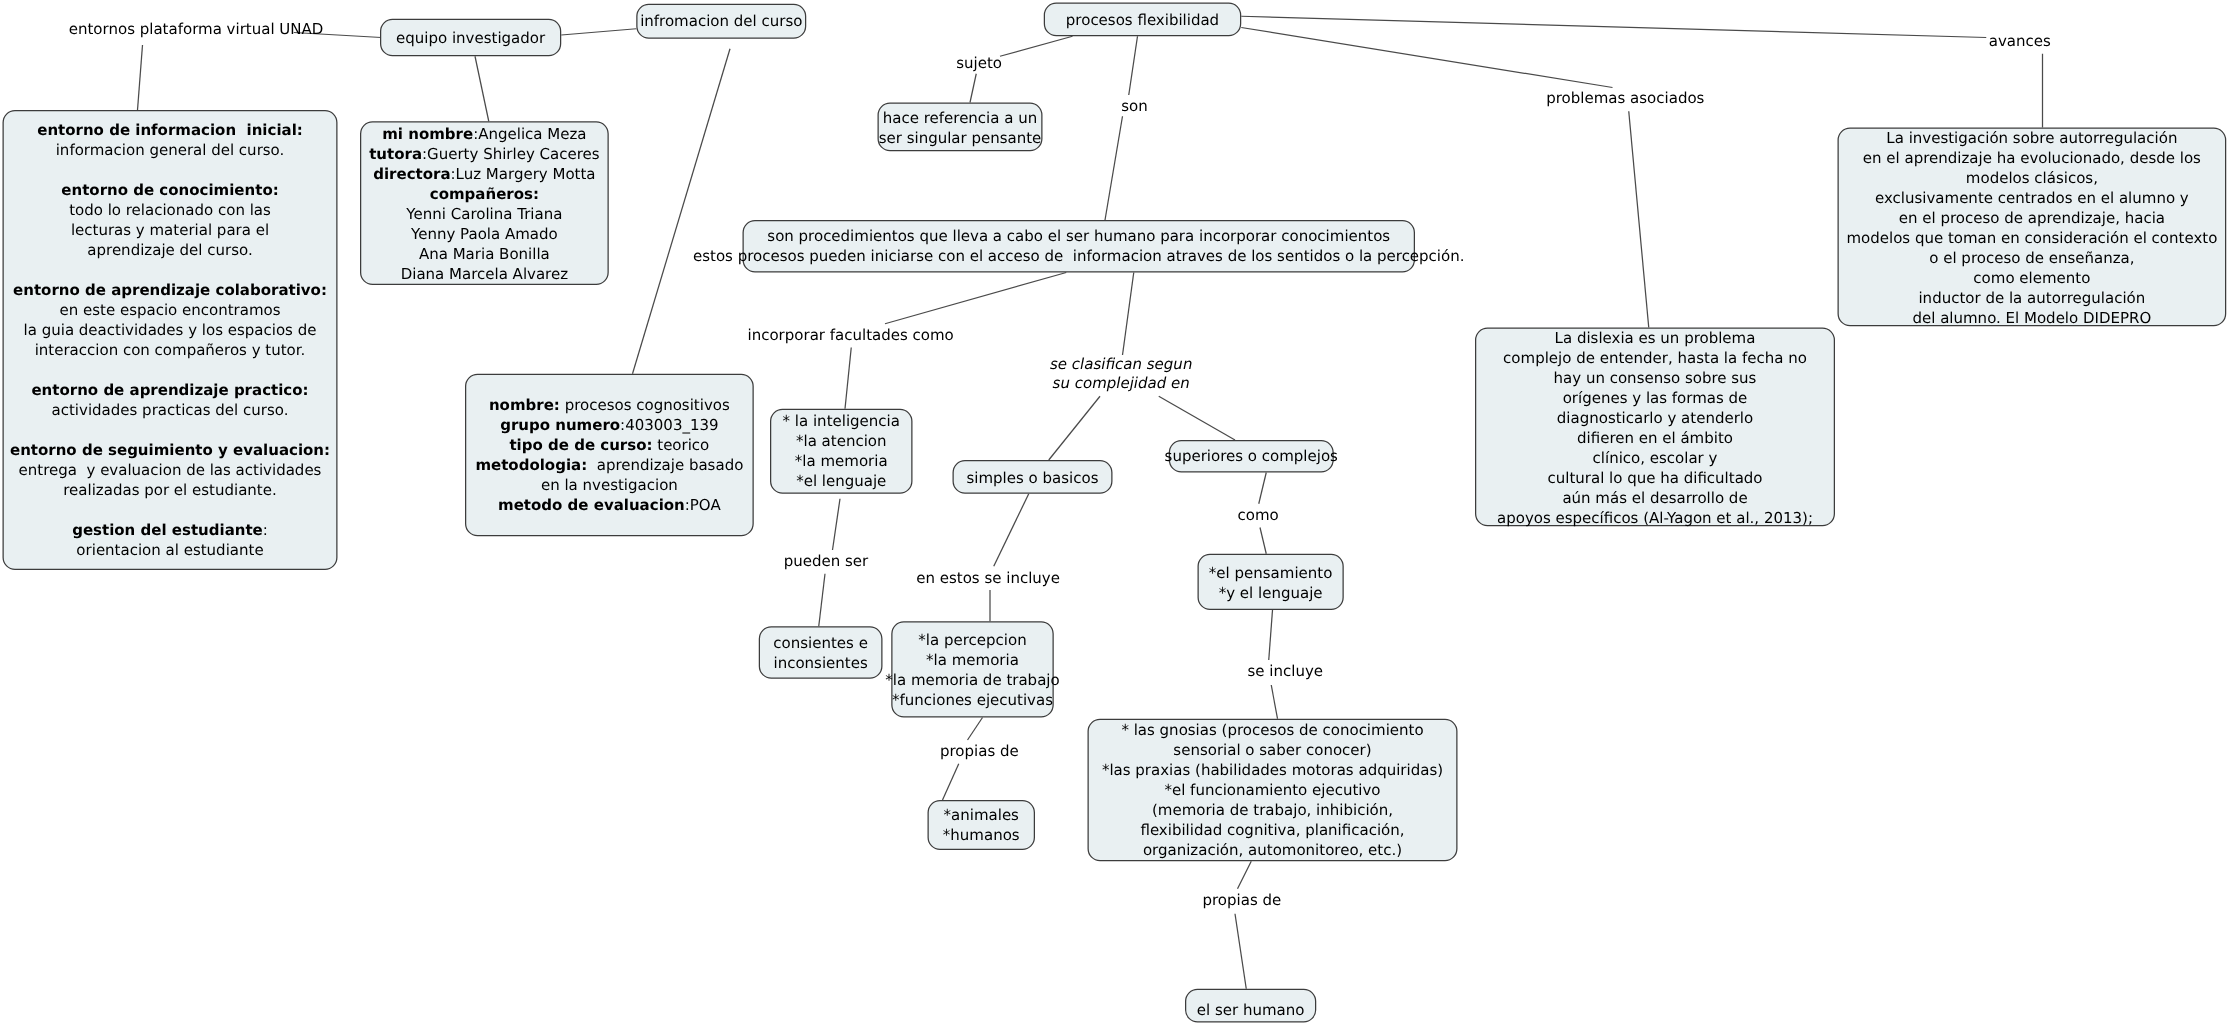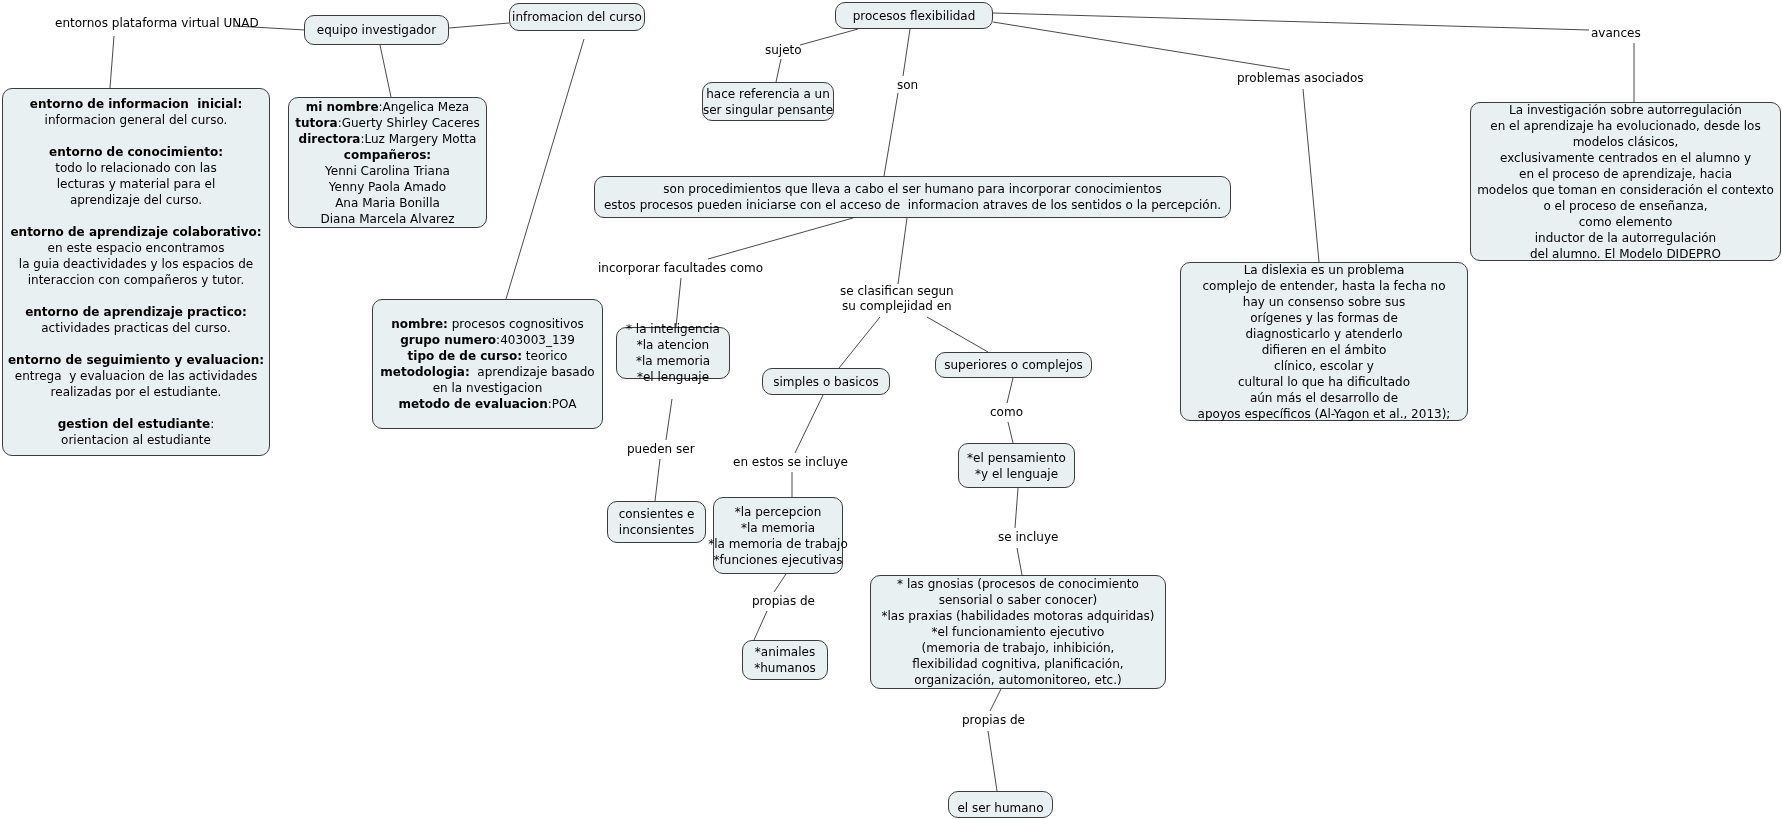--- a/index.html
+++ b/index.html
@@ -54,38 +54,38 @@
       <line x1="1001" y1="689" x2="990" y2="711" stroke="#4a4a4a" stroke-width="1"></line>
       <line x1="988" y1="731" x2="997" y2="791" stroke="#4a4a4a" stroke-width="1"></line>
     </svg>
     <div class="node" style="left: 2px; top: 88px; width: 268px; height: 368px;"><div class="tl"><span class="b">entorno de informacion  inicial:</span></div><div class="tl">informacion general del curso.</div><div class="tl"></div><div class="tl"><span class="b">entorno de conocimiento:</span></div><div class="tl">todo lo relacionado con las</div><div class="tl">lecturas y material para el</div><div class="tl">aprendizaje del curso.</div><div class="tl"></div><div class="tl"><span class="b">entorno de aprendizaje colaborativo:</span></div><div class="tl">en este espacio encontramos</div><div class="tl">la guia deactividades y los espacios de</div><div class="tl">interaccion con compañeros y tutor.</div><div class="tl"></div><div class="tl"><span class="b">entorno de aprendizaje practico:</span></div><div class="tl">actividades practicas del curso.</div><div class="tl"></div><div class="tl"><span class="b">entorno de seguimiento y evaluacion:</span></div><div class="tl">entrega  y evaluacion de las actividades</div><div class="tl">realizadas por el estudiante.</div><div class="tl"></div><div class="tl"><span class="b">gestion del estudiante</span><span>:</span></div><div class="tl">orientacion al estudiante</div></div>
     <div class="node" style="left: 304px; top: 15px; width: 145px; height: 30px;"><div class="tl">equipo investigador</div></div>
     <div class="node" style="left: 509px; top: 3px; width: 136px; height: 28px;"><div class="tl">infromacion del curso</div></div>
     <div class="node" style="left: 835px; top: 2px; width: 158px; height: 27px;"><div class="tl">procesos flexibilidad</div></div>
     <div class="node" style="left: 288px; top: 97px; width: 199px; height: 131px;"><div class="tl"><span class="b">mi nombre</span><span>:Angelica Meza</span></div><div class="tl"><span class="b">tutora</span><span>:Guerty Shirley Caceres</span></div><div class="tl"><span class="b">directora</span><span>:Luz Margery Motta</span></div><div class="tl"><span class="b">compañeros:</span></div><div class="tl">Yenni Carolina Triana</div><div class="tl">Yenny Paola Amado</div><div class="tl">Ana Maria Bonilla</div><div class="tl">Diana Marcela Alvarez</div></div>
     <div class="node" style="left: 372px; top: 299px; width: 231px; height: 130px;"><div class="tl"><span class="b">nombre:</span><span> procesos cognositivos</span></div><div class="tl"><span class="b">grupo numero</span><span>:403003_139</span></div><div class="tl"><span class="b">tipo de de curso:</span><span> teorico</span></div><div class="tl"><span class="b">metodologia:</span><span>  aprendizaje basado</span></div><div class="tl">en la nvestigacion</div><div class="tl"><span class="b">metodo de evaluacion</span><span>:POA</span></div></div>
     <div class="node" style="left: 702px; top: 82px; width: 132px; height: 39px;"><div class="tl">hace referencia a un</div><div class="tl">ser singular pensante</div></div>
-    <div class="node" style="left: 594px; top: 176px; width: 637px; height: 42px;"><div class="tl">son procedimientos que lleva a cabo el ser humano para incorporar conocimientos</div><div class="tl">estos procesos pueden iniciarse con el acceso de  informacion atraves de los sentidos o la percepción.</div></div>
-    <div class="node" style="left: 616px; top: 327px; width: 114px; height: 52px;"><div class="tl">* la inteligencia</div><div class="tl">*la atencion</div><div class="tl">*la memoria</div><div class="tl">*el lenguaje</div></div>
+    <div class="node" style="left: 594px; top: 176px; width: 538px; height: 42px;"><div class="tl">son procedimientos que lleva a cabo el ser humano para incorporar conocimientos</div><div class="tl">estos procesos pueden iniciarse con el acceso de  informacion atraves de los sentidos o la percepción.</div></div>
+    <div class="node" style="left: 616px; top: 327px; width: 114px; height: 68px;"><div class="tl">* la inteligencia</div><div class="tl">*la atencion</div><div class="tl">*la memoria</div><div class="tl">*el lenguaje</div></div>
     <div class="node" style="left: 762px; top: 368px; width: 128px; height: 27px;"><div class="tl">simples o basicos</div></div>
-    <div class="node" style="left: 935px; top: 352px; width: 157px; height: 26px;"><div class="tl">superiores o complejos</div></div>
+    <div class="node" style="left: 935px; top: 352px; width: 132px; height: 26px;"><div class="tl">superiores o complejos</div></div>
     <div class="node" style="left: 958px; top: 443px; width: 117px; height: 45px;"><div class="tl">*el pensamiento</div><div class="tl">*y el lenguaje</div></div>
     <div class="node" style="left: 607px; top: 501px; width: 99px; height: 42px;"><div class="tl">consientes e</div><div class="tl">inconsientes</div></div>
     <div class="node" style="left: 713px; top: 497px; width: 130px; height: 77px;"><div class="tl">*la percepcion</div><div class="tl">*la memoria</div><div class="tl">*la memoria de trabajo</div><div class="tl">*funciones ejecutivas</div></div>
     <div class="node" style="left: 870px; top: 575px; width: 296px; height: 114px;"><div class="tl">* las gnosias (procesos de conocimiento</div><div class="tl">sensorial o saber conocer)</div><div class="tl">*las praxias (habilidades motoras adquiridas)</div><div class="tl">*el funcionamiento ejecutivo</div><div class="tl">(memoria de trabajo, inhibición,</div><div class="tl">flexibilidad cognitiva, planificación,</div><div class="tl">organización, automonitoreo, etc.)</div></div>
     <div class="node" style="left: 742px; top: 640px; width: 86px; height: 40px;"><div class="tl">*animales</div><div class="tl">*humanos</div></div>
     <div class="node" style="left: 948px; top: 791px; width: 105px; height: 27px; justify-content: flex-end;"><div class="tl">el ser humano</div></div>
     <div class="node" style="left: 1180px; top: 262px; width: 288px; height: 159px;"><div class="tl">La dislexia es un problema</div><div class="tl">complejo de entender, hasta la fecha no</div><div class="tl">hay un consenso sobre sus</div><div class="tl">orígenes y las formas de</div><div class="tl">diagnosticarlo y atenderlo</div><div class="tl">difieren en el ámbito</div><div class="tl">clínico, escolar y</div><div class="tl">cultural lo que ha dificultado</div><div class="tl">aún más el desarrollo de</div><div class="tl">apoyos específicos (Al-Yagon et al., 2013);</div></div>
     <div class="node" style="left: 1470px; top: 102px; width: 311px; height: 159px;"><div class="tl">La investigación sobre autorregulación</div><div class="tl">en el aprendizaje ha evolucionado, desde los</div><div class="tl">modelos clásicos,</div><div class="tl">exclusivamente centrados en el alumno y</div><div class="tl">en el proceso de aprendizaje, hacia</div><div class="tl">modelos que toman en consideración el contexto</div><div class="tl">o el proceso de enseñanza,</div><div class="tl">como elemento</div><div class="tl">inductor de la autorregulación</div><div class="tl">del alumno. El Modelo DIDEPRO</div></div>
     <div class="label" style="left: 44px; top: 16px; margin-left: 11px;"><div class="tl">entornos plataforma virtual UNAD</div></div>
     <div class="label" style="left: 765px; top: 43px;"><div class="tl">sujeto</div></div>
     <div class="label" style="left: 897px; top: 78px;"><div class="tl">son</div></div>
     <div class="label" style="left: 1237px; top: 71px;"><div class="tl">problemas asociados</div></div>
     <div class="label" style="left: 1591px; top: 26px;"><div class="tl">avances</div></div>
     <div class="label" style="left: 598px; top: 261px;"><div class="tl">incorporar facultades como</div></div>
-    <div class="label" style="left: 840px; top: 284px;"><div class="tl">se clasifican segun</div><div class="tl">su complejidad en</div></div>
+    <div class="label" style="left: 840px; top: 284px; font-style: italic;"><div class="tl">se clasifican segun</div><div class="tl">su complejidad en</div></div>
     <div class="label" style="left: 627px; top: 442px;"><div class="tl">pueden ser</div></div>
     <div class="label" style="left: 733px; top: 455px;"><div class="tl">en estos se incluye</div></div>
     <div class="label" style="left: 990px; top: 405px;"><div class="tl">como</div></div>
     <div class="label" style="left: 998px; top: 530px;"><div class="tl">se incluye</div></div>
     <div class="label" style="left: 752px; top: 594px;"><div class="tl">propias de</div></div>
     <div class="label" style="left: 962px; top: 713px;"><div class="tl">propias de</div></div>
   </div>
 
 </body></html>

